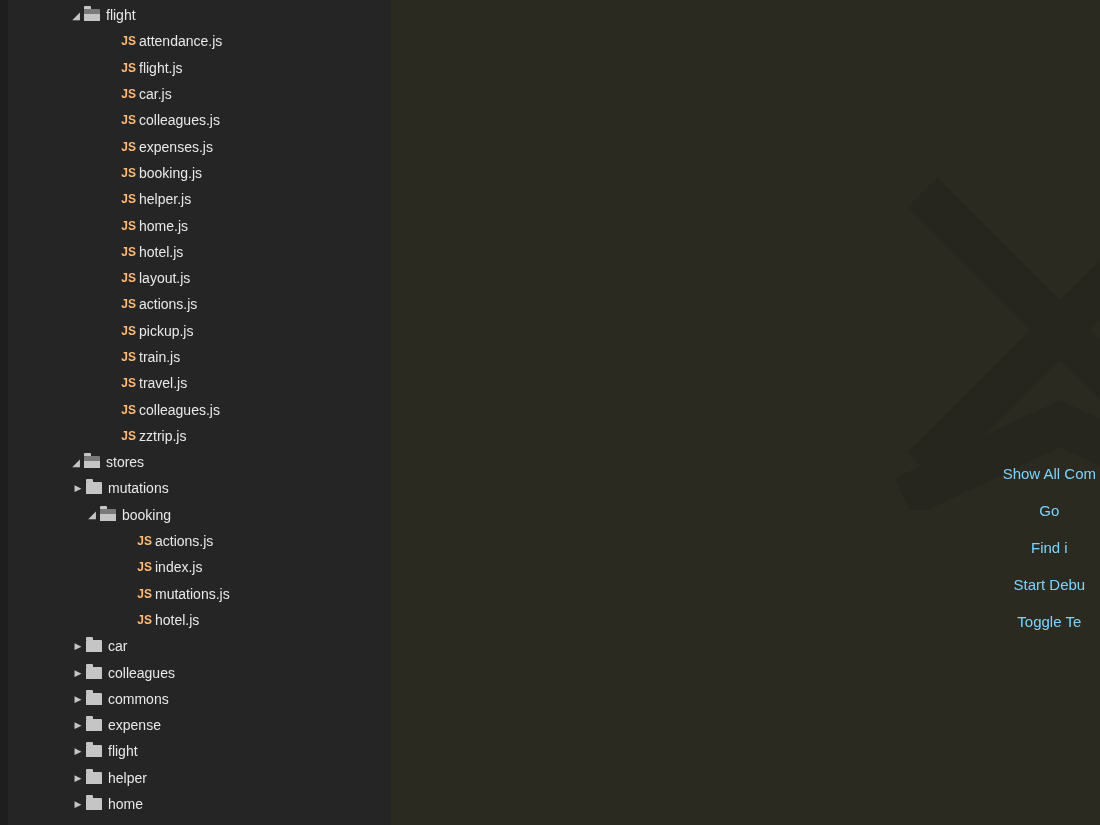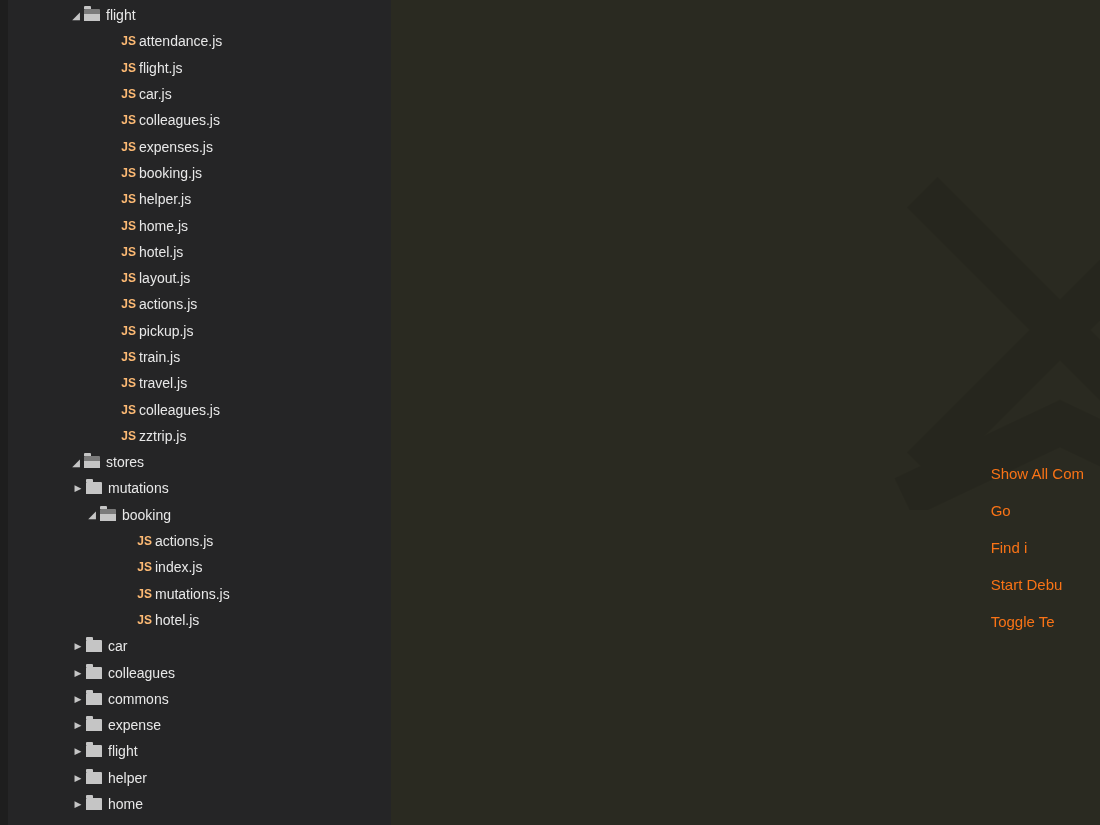--- a/index.html
+++ b/index.html
@@ -88,24 +88,24 @@
     top: 150px;
     width: 360px;
     height: 360px;
     opacity: 0.07;
     color: #000;
   }
   .wm svg { width: 100%; height: 100%; }
   .wm path, .wm line { stroke: #000; stroke-width: 60; fill: none; stroke-linecap: square;}
   .cmds {
     position: absolute;
-    right: 16px;
+    right: 4px;
     top: 455px;
-    text-align: left;
-    color: #f97316;
+    text-align: center;
+    color: #7dd3fc;
     font-size: 15px;
   }
   .cmds div {
     padding: 10px 0 10px 0;
     white-space: nowrap;
   }
 </style>
 </head>
 <body>
 

